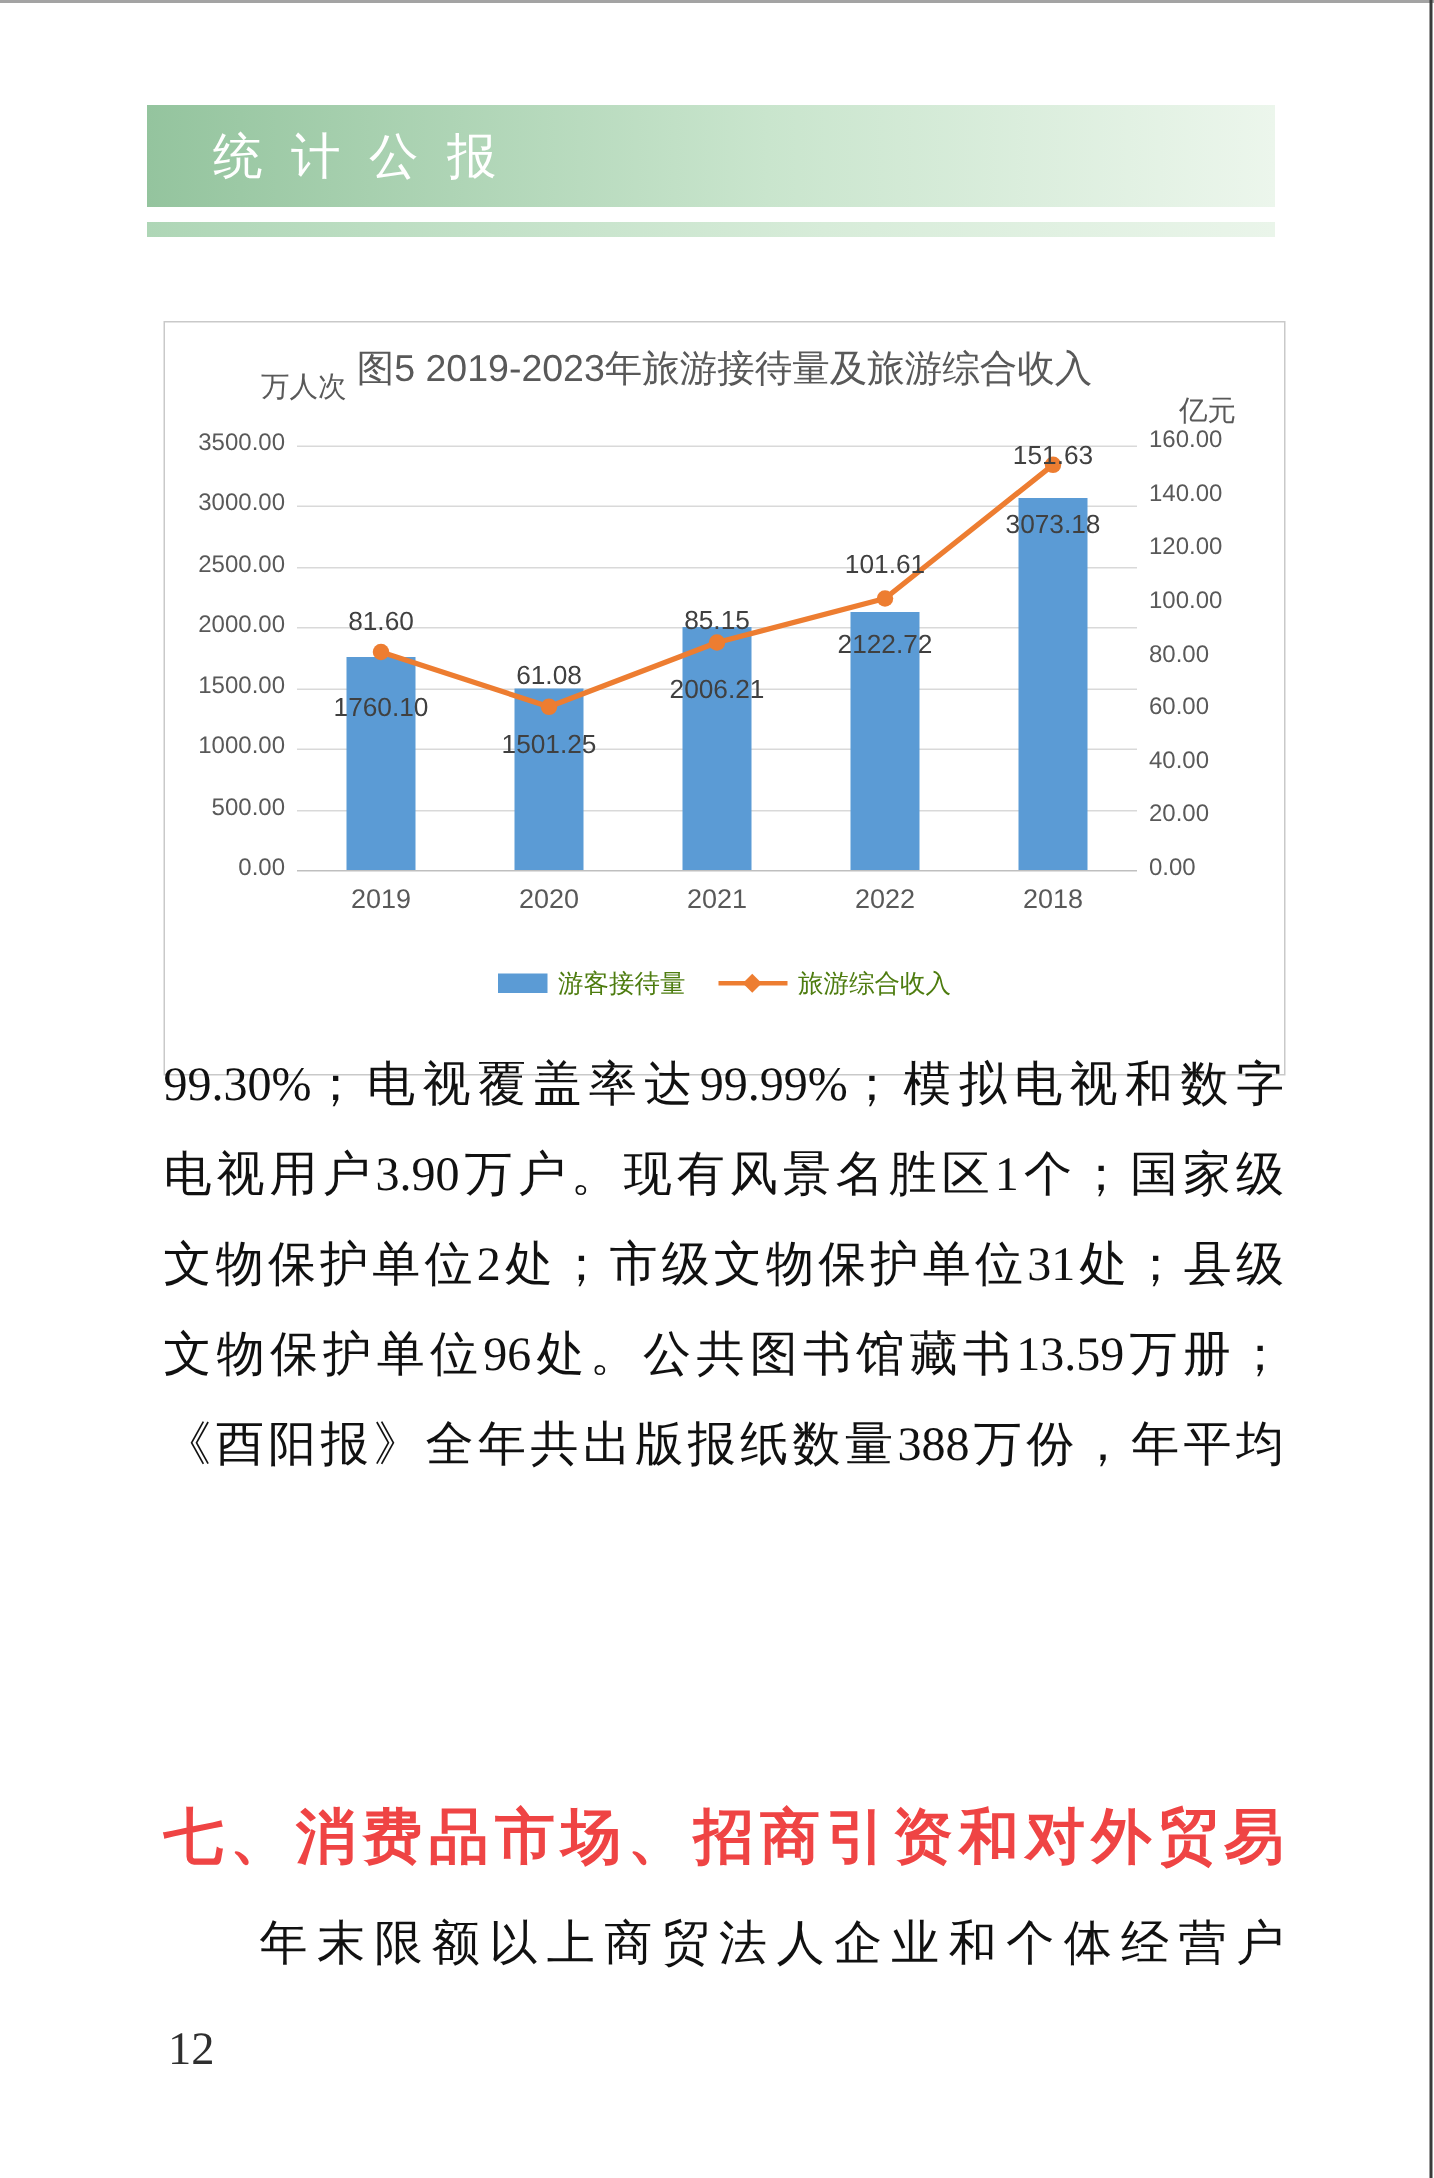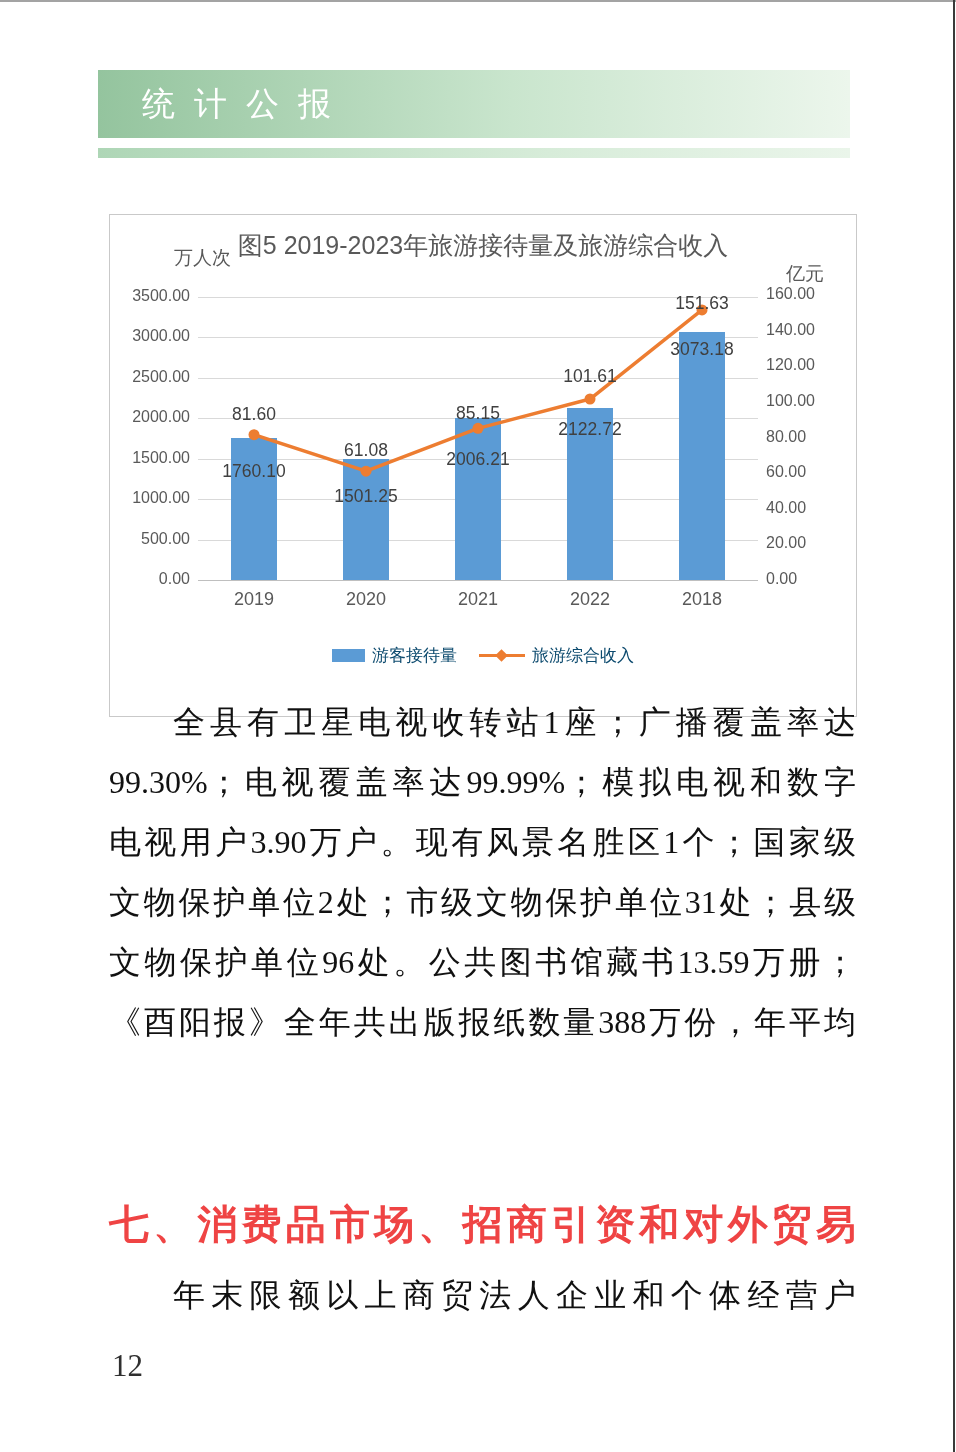--- a/index.html
+++ b/index.html
@@ -47,21 +47,21 @@
   .xlabel { position:absolute; font-size:18px; color:#595959; text-align:center; }
   .bar { position:absolute; }
   .dlabel {
     position:absolute; width:130px; text-align:center; white-space:nowrap;
     font-size:17.5px; color:#404040;
   }
   .legend {
     position:absolute; left:0; top:428px; width:100%; height:24px;
     display:flex; justify-content:center; align-items:center; gap:8px;
   }
-  .legend-label { font-size:17px; color:#0c4a6e; }
+  .legend-label { font-size:17px; color:#4d7c0f; }
   .swatch-bar { width:33px; height:13px; }
   .swatch-line { position:relative; width:46px; height:13px; }
   .swatch-line .ln { position:absolute; left:0; top:5px; width:46px; height:3px; }
   .swatch-line .mk { position:absolute; left:18px; top:2px; width:9px; height:9px; transform:rotate(45deg); }
   
   .para { left:109px; width:747px; font-size:32px; color:#111111; }
   .tline { height:60px; line-height:60px; text-align:justify; text-align-last:justify; white-space:nowrap; }
   .tline.indent { padding-left:64px; }
   .tline.last { text-align-last:left; }
   .section-heading {
@@ -152,21 +152,20 @@
         <div class="swatch-line">
           <div class="ln" style="background: rgb(237, 125, 49);"></div>
           <div class="mk" style="background: rgb(237, 125, 49);"></div>
         </div>
         <div class="legend-label">旅游综合收入</div>
       </div>
     </div>
 </div>
 
 <div class="abs para" id="para1" style="top:692px">
-    <div class="tline indent">全县有卫星电视收转站1座；广播覆盖率达</div>
     <div class="tline">99.30%；电视覆盖率达99.99%；模拟电视和数字</div>
     <div class="tline">电视用户3.90万户。现有风景名胜区1个；国家级</div>
     <div class="tline">文物保护单位2处；市级文物保护单位31处；县级</div>
     <div class="tline">文物保护单位96处。公共图书馆藏书13.59万册；</div>
     <div class="tline">《酉阳报》全年共出版报纸数量388万份，年平均</div>
   </div>
 
 <div class="abs section-heading">七、消费品市场、招商引资和对外贸易</div>
 
 <div class="abs para para2" id="para2">

